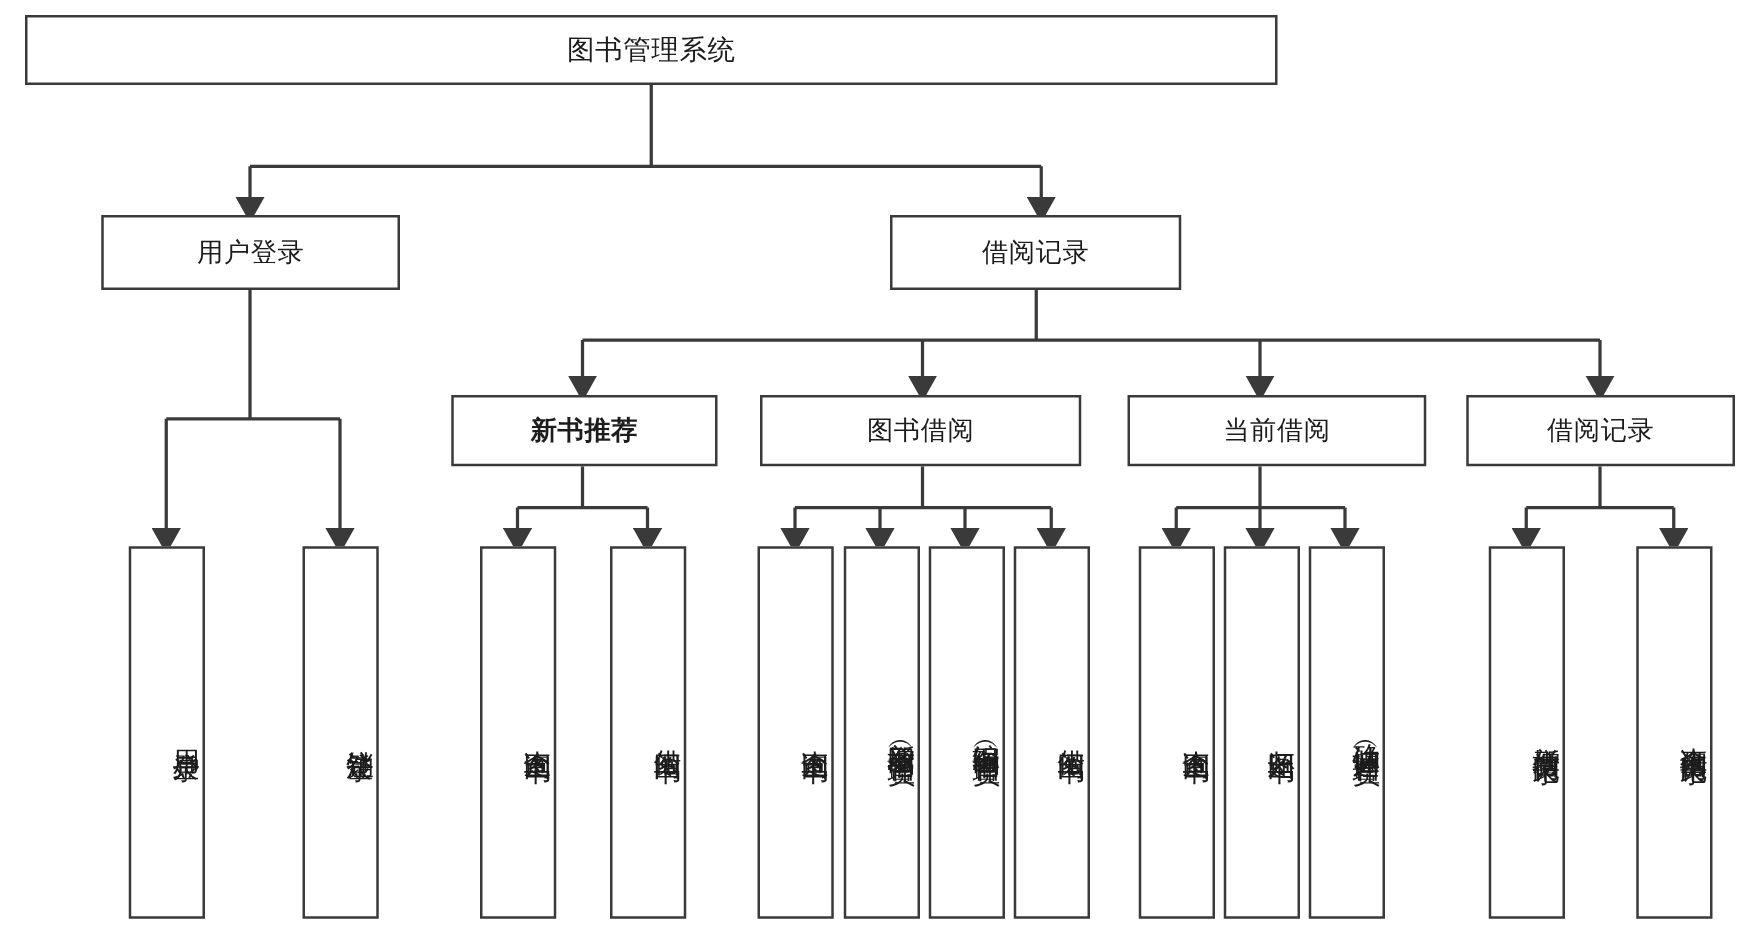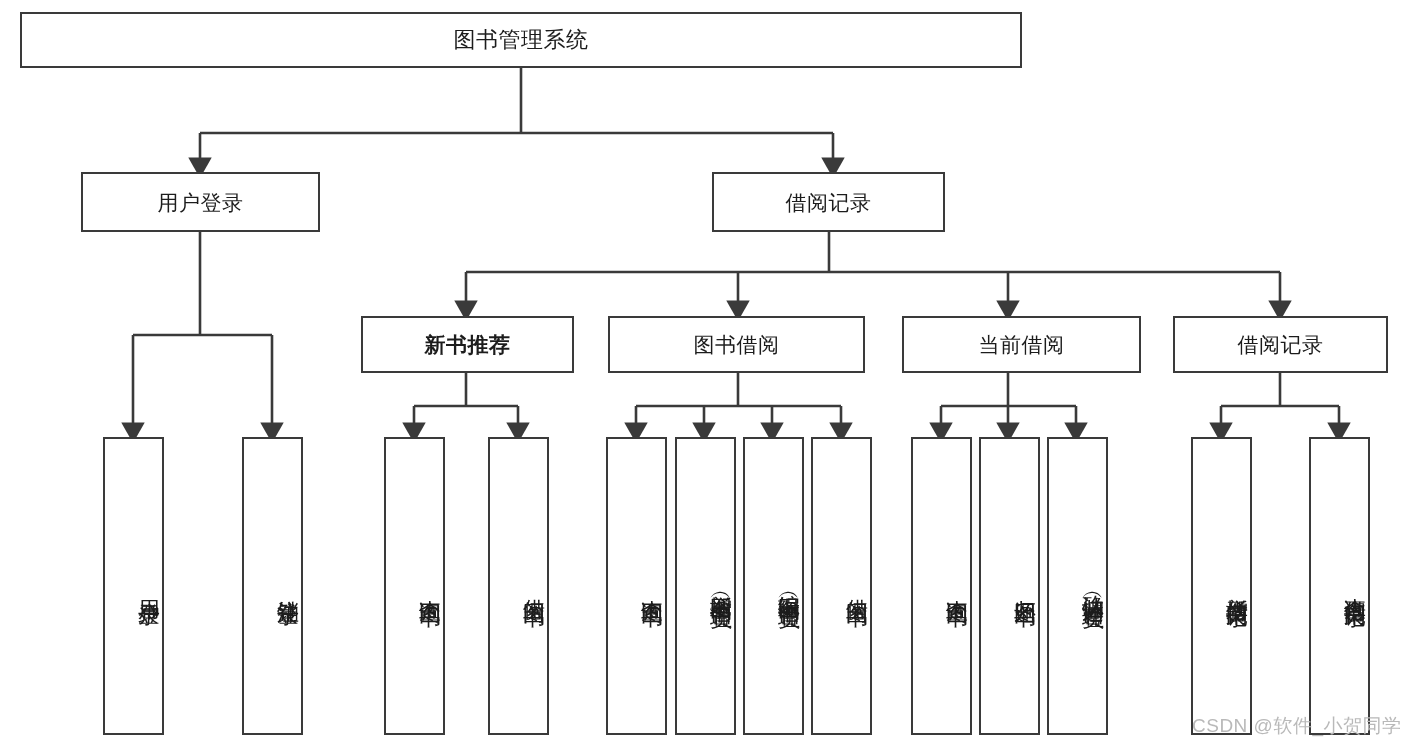--- a/index.html
+++ b/index.html
@@ -171,15 +171,14 @@
     <span class="vtxt">确认归还（管理员）</span>
   </div>
 
   <div class="node v" style="left:1191px;top:437px;width:61px;height:298px;">
     <span class="vtxt">新增借阅记录</span>
   </div>
   <div class="node v" style="left:1309px;top:437px;width:61px;height:298px;">
     <span class="vtxt">查询借阅记录</span>
   </div>
 
-  <div class="wm" style="left:1192px;top:713px;">CSDN @软件_小贺同学</div>
 
 </div>
 
 </body></html>

